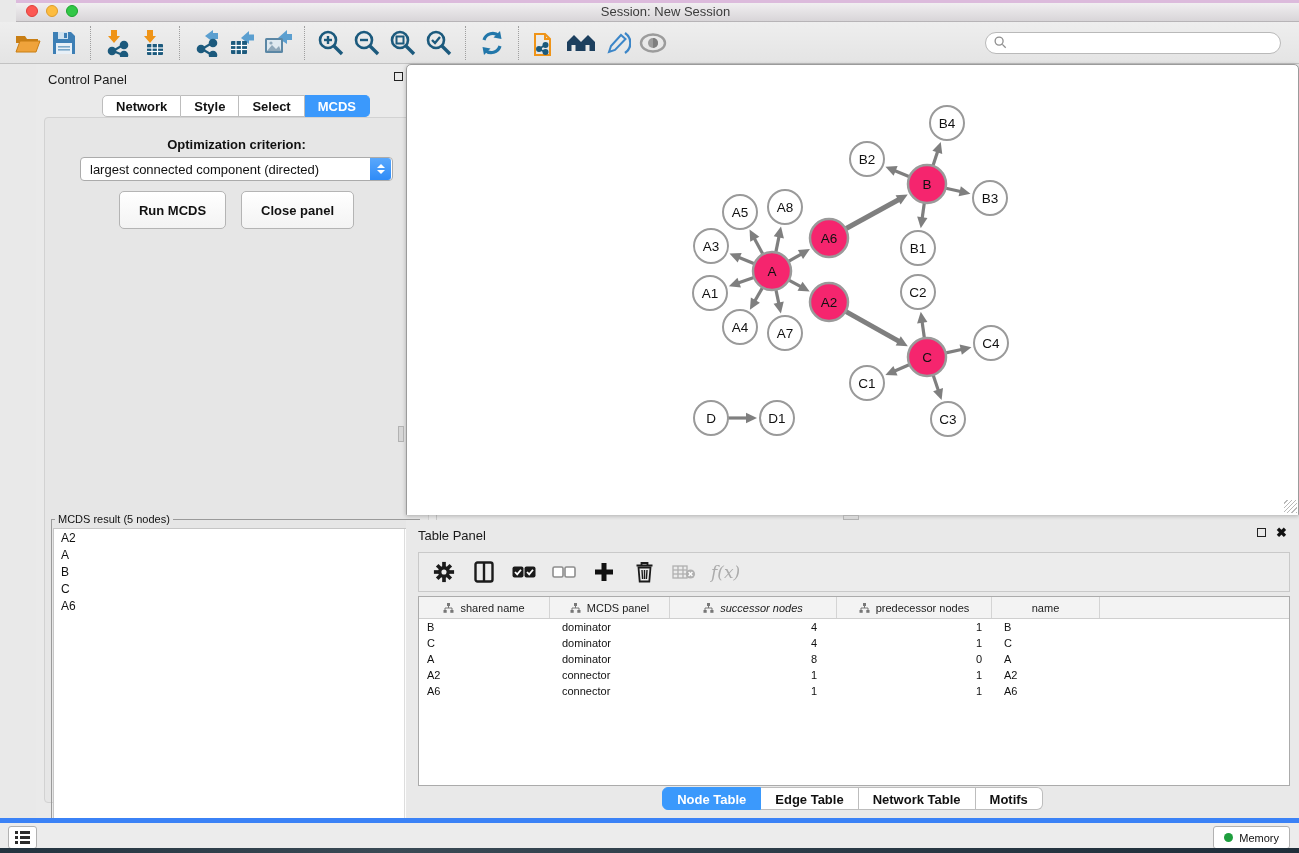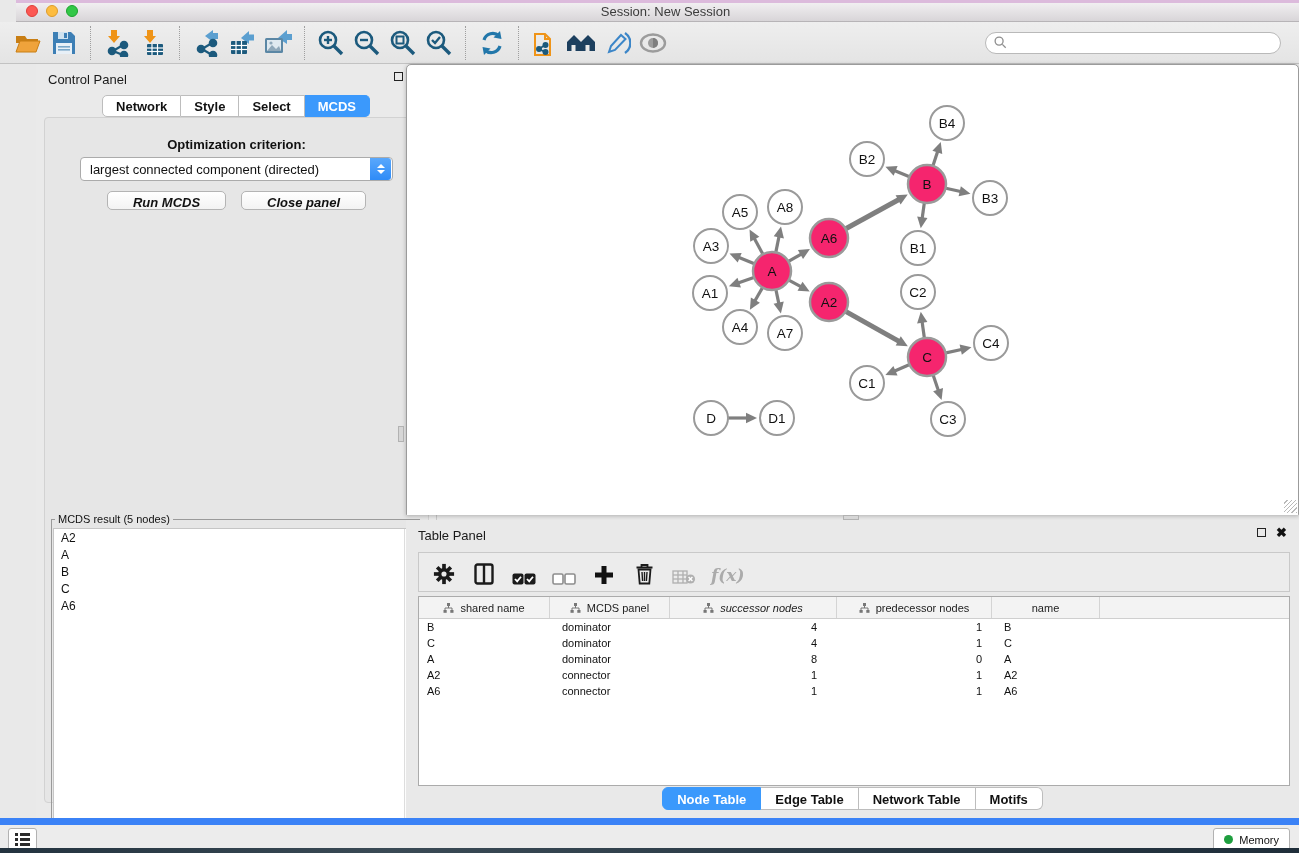--- a/index.html
+++ b/index.html
@@ -55,22 +55,22 @@
     border:1px solid #ababab; border-radius:4px; display:flex; align-items:center; }
   .dropdown .dd-text { flex:1; font-size:13px; color:#111; padding-left:9px; white-space:nowrap; overflow:hidden; }
   .dd-spin { width:21px; height:22px; margin-right:1px; border-radius:0 3px 3px 0;
     background:linear-gradient(#5aa8fc,#2e8bf7); display:flex; flex-direction:column;
     align-items:center; justify-content:center; gap:2px; }
   .dd-spin .up { width:0; height:0; border-left:4px solid transparent; border-right:4px solid transparent;
     border-bottom:4px solid #fff; }
   .dd-spin .down { width:0; height:0; border-left:4px solid transparent; border-right:4px solid transparent;
     border-top:4px solid #fff; }
   .cp-buttons { position:absolute; left:0; top:73px; width:100%; display:flex; justify-content:center; gap:15px; }
-  .mac-btn { height:19px; line-height:21px; padding:0 25px; background:linear-gradient(#ffffff,#f3f3f3);
-    border:1px solid #b4b4b4; border-radius:5px; font-size:13px; font-weight:600; color:#111;font-style:italic; }
+  .mac-btn { height:38px; line-height:21px; padding:0 19px; background:linear-gradient(#ffffff,#f3f3f3);
+    border:1px solid #b4b4b4; border-radius:5px; font-size:13px; font-weight:600; color:#111; }
 
   fieldset.result-box { position:absolute; left:6px; top:395px; width:369px; height:340px;
     border:1px solid #9a9a9a; padding:0; background:transparent; }
   fieldset.result-box legend { font-size:11px; color:#111; margin-left:3px; padding:0 3px; }
   .result-list { position:absolute; left:1px; top:3px; width:365px; height:320px; background:#fff;
     border:1px solid #c6c6c6; overflow:hidden; }
   .result-scroll { position:absolute; right:0; top:0; width:13px; height:100%;
     background:linear-gradient(90deg,#fdfdfd,#ececec); border-left:1px solid #ddd; }
   .result-item { font-size:12px; color:#111; padding:1.5px 0 1.5px 7px; }
 
@@ -90,42 +90,42 @@
   
   .split-v { position:absolute; left:398px; top:426px; width:6px; height:16px; background:#d6d6d6;
     border:1px solid #b2b2b2; }
   .split-h { position:absolute; left:843px; top:515px; width:16px; height:5px; background:#d6d6d6;
     border:1px solid #b2b2b2; }
 
   
   .table-panel { position:absolute; left:406px; top:520px; width:893px; height:298px; background:#e9e9e9; }
   .tp-toolbar { position:absolute; left:12px; top:32px; width:872px; height:40px; background:#ececec;
     border:1px solid #c9c9c9; display:flex; align-items:center; gap:14px; padding:0 12px; }
-  .tp-ic { display:flex; align-items:flex-end; justify-content:center; width:26px; height:26px;font-weight:bold; }
+  .tp-ic { display:flex; align-items:center; justify-content:center; width:26px; height:26px; }
   .fx-label { font-family:"DejaVu Serif", serif; font-style:italic; font-size:17px; color:#ababab; }
 
   .data-table { position:absolute; left:12px; top:76px; width:872px; height:190px; background:#fff;
     border:1px solid #ababab; overflow:hidden; }
   .dt-header { display:flex; height:22px; background:#f3f3f3; border-bottom:1px solid #cfcfcf; }
   .dt-th { display:flex; align-items:center; justify-content:center; gap:6px; font-size:11px;
     font-weight:500; color:#222; border-right:1px solid #d4d4d4; height:100%; }
   .dt-th:last-child { border-right:none; }
   .dt-row { display:flex; height:16px; }
   .dt-td { font-size:11px; color:#111; line-height:16px; white-space:nowrap; overflow:hidden; }
 
   .tp-tabs { position:absolute; left:0; top:267px; width:100%; display:flex; justify-content:center; }
   .tp-tab { height:23px; line-height:23px; padding:0 14px; background:#fff; border:1px solid #bdbdbd;
     border-left:none; font-size:13px; font-weight:600; color:#111; }
   .tp-tab:first-child { border-left:1px solid #bdbdbd; border-radius:6px 0 0 6px; }
   .tp-tab:last-child { border-radius:0 6px 6px 0; }
   .tp-tab.active { background:#3b99fc; border-color:#3b99fc; color:#fff; }
 
   
   .statusbar { position:absolute; left:0; top:818px; width:1299px; height:30px; background:#ececec;
-    border-top:7px solid #3b82f6; }
+    border-top:5px solid #3b82f6; }
   .list-btn { position:absolute; left:8px; top:3px; width:29px; height:23px; background:#fff;
     border:1px solid #b2b2b2; border-radius:3px; display:flex; align-items:center; justify-content:center; }
   .memory-btn { position:absolute; right:9px; top:3px; height:23px; background:#fff;
     border:1px solid #b2b2b2; border-radius:3px; display:flex; align-items:center; gap:6px;
     padding:0 10px; font-size:11px; color:#111; }
   .mem-dot { width:9px; height:9px; border-radius:50%; background:#1e9e3e; }
   .desktop-strip { position:absolute; left:0; top:848px; width:1299px; height:5px;
     background:linear-gradient(90deg,#23333f,#3a4a55 30%,#2c3c48 60%,#1f2e3a); }
 </style>
 </head>

